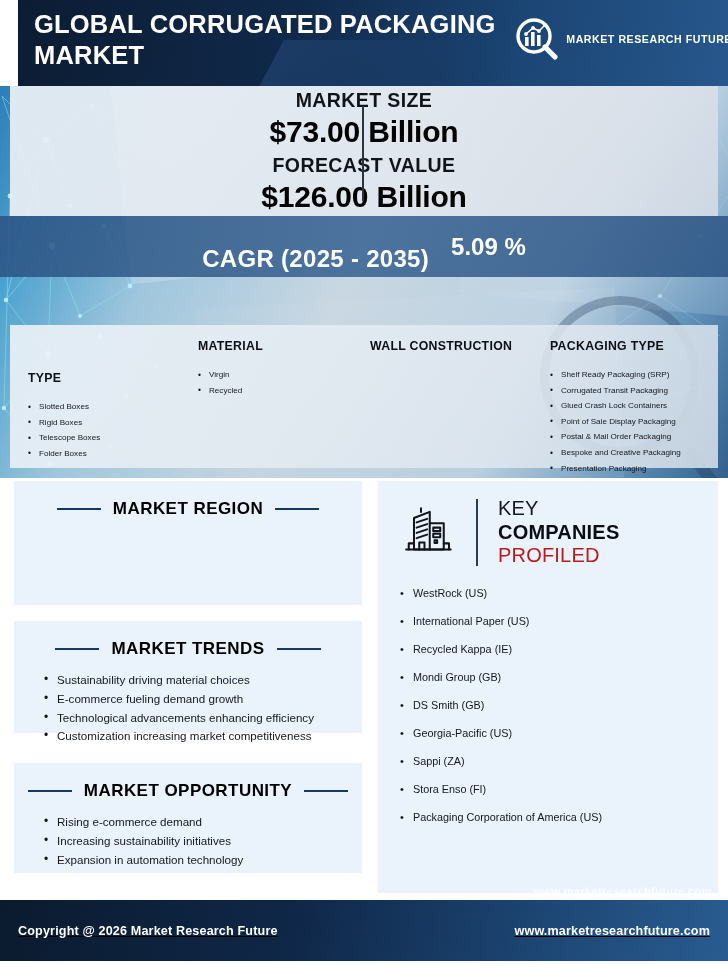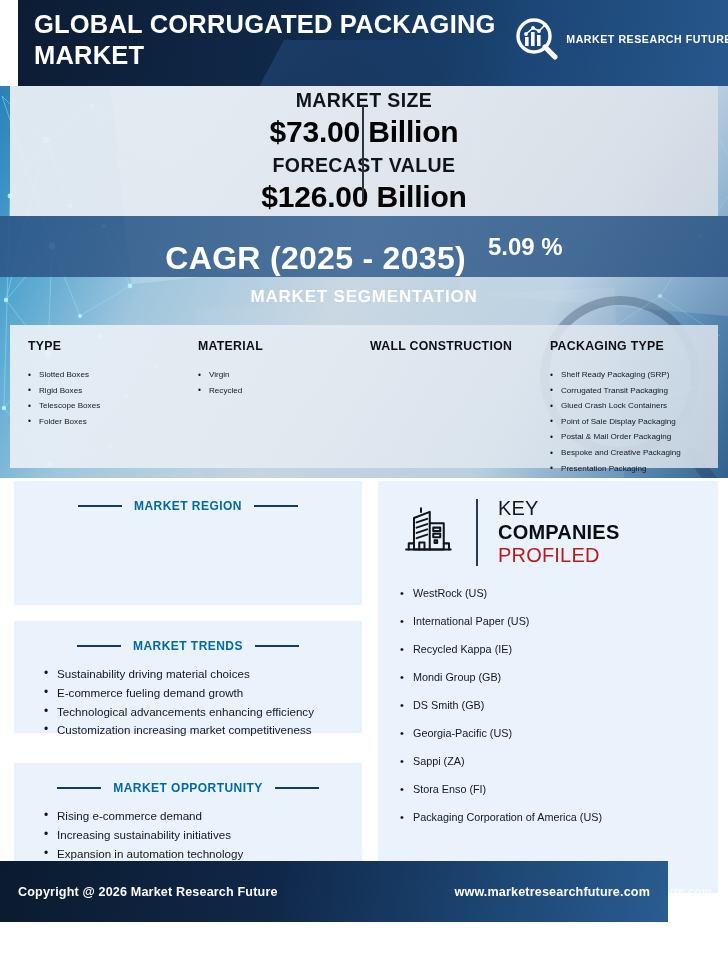--- a/index.html
+++ b/index.html
@@ -105,39 +105,39 @@
     position: absolute; left: 352px; top: 20px; width: 2px; height: 95px;
     background: #2c3440;
   }
 
   
   .cagr-band {
     position: absolute; left: 0px; top: 130px; width: 728px; height: 61px;
     background: linear-gradient(100deg, rgba(44,84,132,.88), rgba(54,98,145,.86) 50%, rgba(46,86,134,.88));
     display: flex; align-items: center; justify-content: center; gap: 22px;
   }
-  .cagr-label { color: #ffffff; font-size: 32px; font-weight: bold; letter-spacing: .3px; margin-top: 24px; }
+  .cagr-label { color: #ffffff; font-size: 24px; font-weight: bold; letter-spacing: .3px; margin-top: 24px; }
   .cagr-value { color: #ffffff; font-size: 24px; font-weight: bold; }
 
   
   .seg-title {
     position: absolute; left: 0; top: 191px; width: 728px; height: 40px;
     display: flex; align-items: center; justify-content: center;
     color: #ffffff; font-size: 17px; font-weight: bold; letter-spacing: .8px;
     text-transform: uppercase;
   }
 
   
   .seg-panel {
     position: absolute; left: 10px; top: 239px; width: 708px; height: 143px;
     background: linear-gradient(120deg, rgba(238,243,248,.90), rgba(228,235,242,.86) 50%, rgba(217,226,235,.86));
     display: flex; padding: 14px 0 0 0;
   }
   .seg-col { position: relative; }
-  .seg-col.c1 { width: 188px; padding-left: 18px; }
+  .seg-col.c1 { width: 188px; padding-left: 18px; margin-top: 32px; }
   .seg-col.c2 { width: 172px; }
   .seg-col.c3 { width: 180px; }
   .seg-col.c4 { width: 168px; }
   .seg-head {
     color: #0c1014; font-size: 12.3px; font-weight: bold;
     letter-spacing: .3px; text-transform: uppercase; line-height: 1.22;
     margin-bottom: 13px;
   }
   .seg-list { list-style: none; }
   .seg-list li {
@@ -155,21 +155,21 @@
 
   .card {
     position: absolute;
     background: #eaf2fc;
   }
   .card-title-row {
     display: flex; align-items: center; justify-content: center; gap: 12px;
     padding-top: 18px;
   }
   .card-title {
-    color: #0369a1; font-size: 12px; font-weight: bold;
+    color: #000000; font-size: 17px; font-weight: bold;
     letter-spacing: .45px; text-transform: uppercase; white-space: nowrap;
   }
   .tl { width: 44px; height: 2px; background: #123a63; }
   .card-list { list-style: none; margin: 12px 0 0 30px; }
   .card-list li {
     position: relative; color: #14181d; font-size: 11.6px; line-height: 1.62;
     padding-left: 13px;
   }
   .card-list li::before {
     content: "•"; position: absolute; left: 0; top: -1px; font-size: 12px; color: #14181d;
@@ -210,24 +210,25 @@
     letter-spacing: .25px;
   }
   .ghost-right {
     position: absolute; right: 16px; top: 0;
     color: rgba(255,255,255,.80); font-size: 11.3px; font-weight: bold;
     letter-spacing: .25px;
   }
 
   
   .footer {
-    position: absolute; left: 0; top: 861px; width: 668px; height: 61px;
+    position: absolute; left: 0; top: 900px; width: 728px; height: 61px;
     background: linear-gradient(100deg,#0b1b2f 0%, #0f2748 40%, #1d4775 75%, #2a5c91 100%);
     display: flex; align-items: center; justify-content: space-between;
     padding: 0 18px;
+    text-decoration: underline;
   }
   .footer-left  { color: #ffffff; font-size: 12.6px; font-weight: bold; letter-spacing: .15px; }
   .footer-right { color: #ffffff; font-size: 12.6px; font-weight: bold; letter-spacing: .15px; }
 </style>
 </head>
 <body>
 
 <div class="page">
 
   <div class="header">
@@ -319,21 +320,20 @@
         <div class="stat-value">$126.00 Billion</div>
       </div>
       <div class="stat-divider"></div>
     </div>
 
     <div class="cagr-band">
       <span class="cagr-label">CAGR (2025 - 2035)</span>
       <span class="cagr-value">5.09 %</span>
     </div>
 
-    <div class="seg-title">MARKET SEGMENTATION</div>
 
     <div class="seg-panel">
 
       <div class="seg-col c1">
         <div class="seg-head">TYPE</div>
         <ul class="seg-list">
           <li>Slotted Boxes</li>
           <li>Rigid Boxes</li>
           <li>Telescope Boxes</li>
           <li>Folder Boxes</li>

